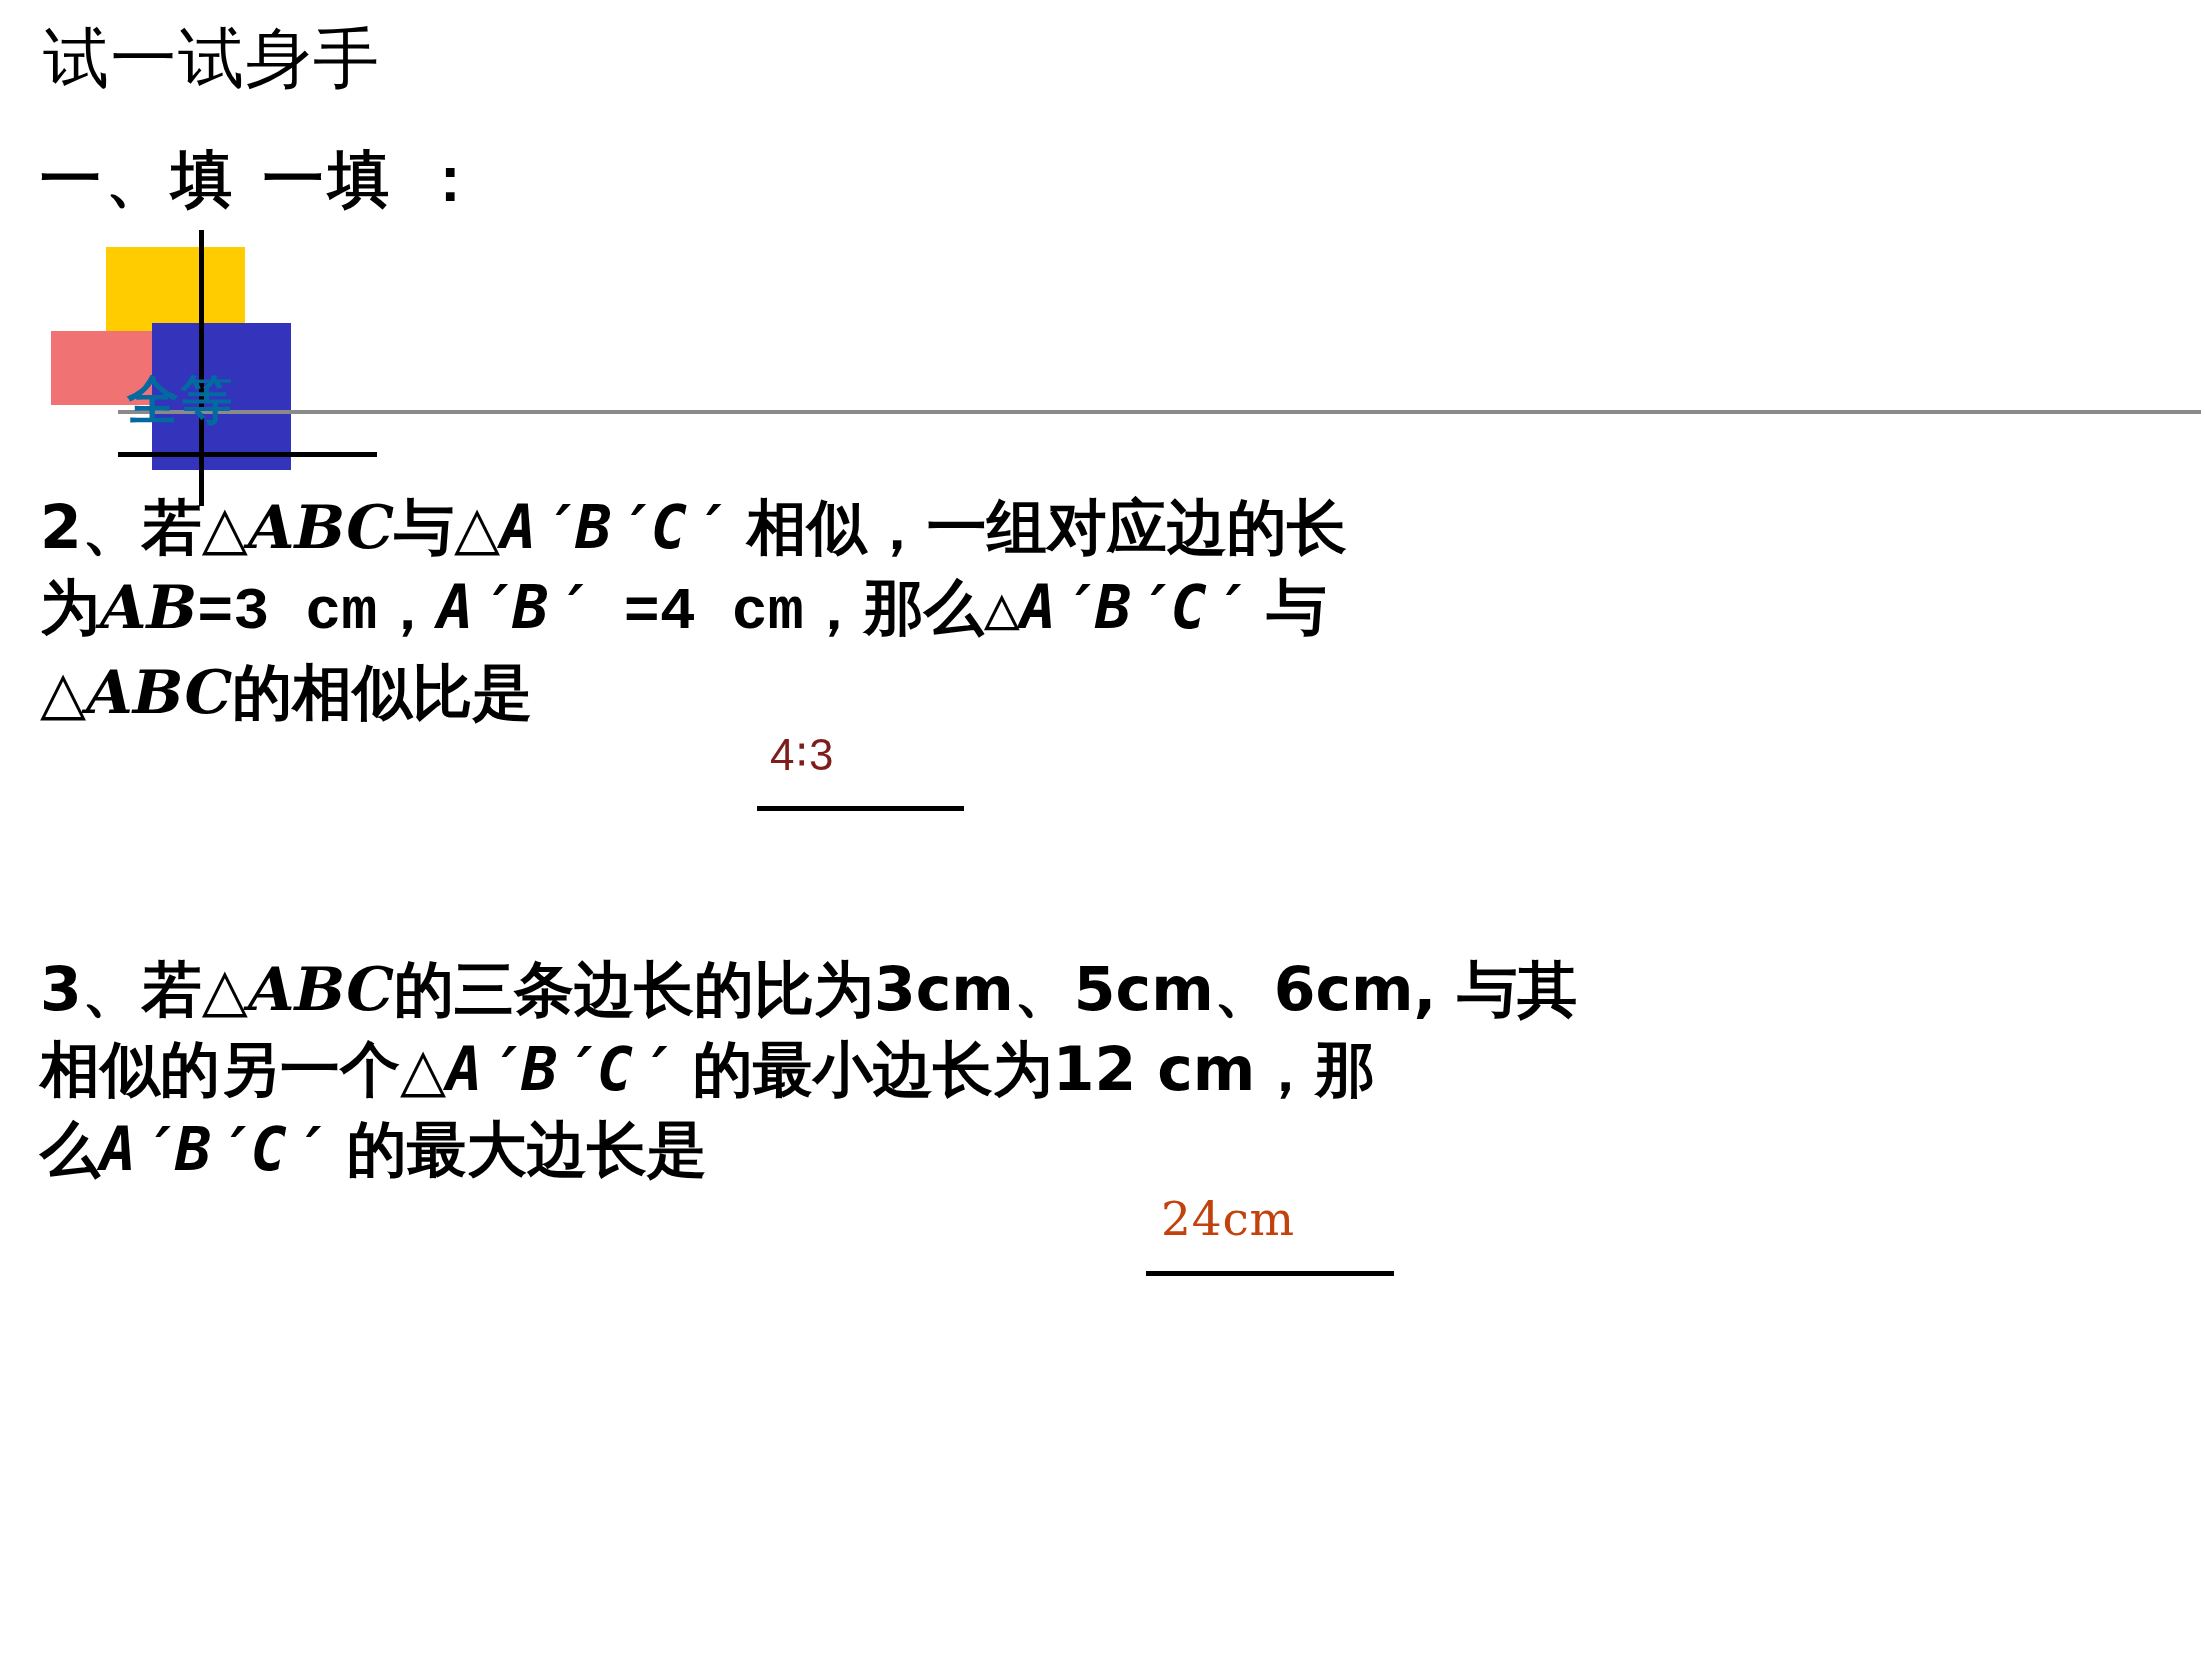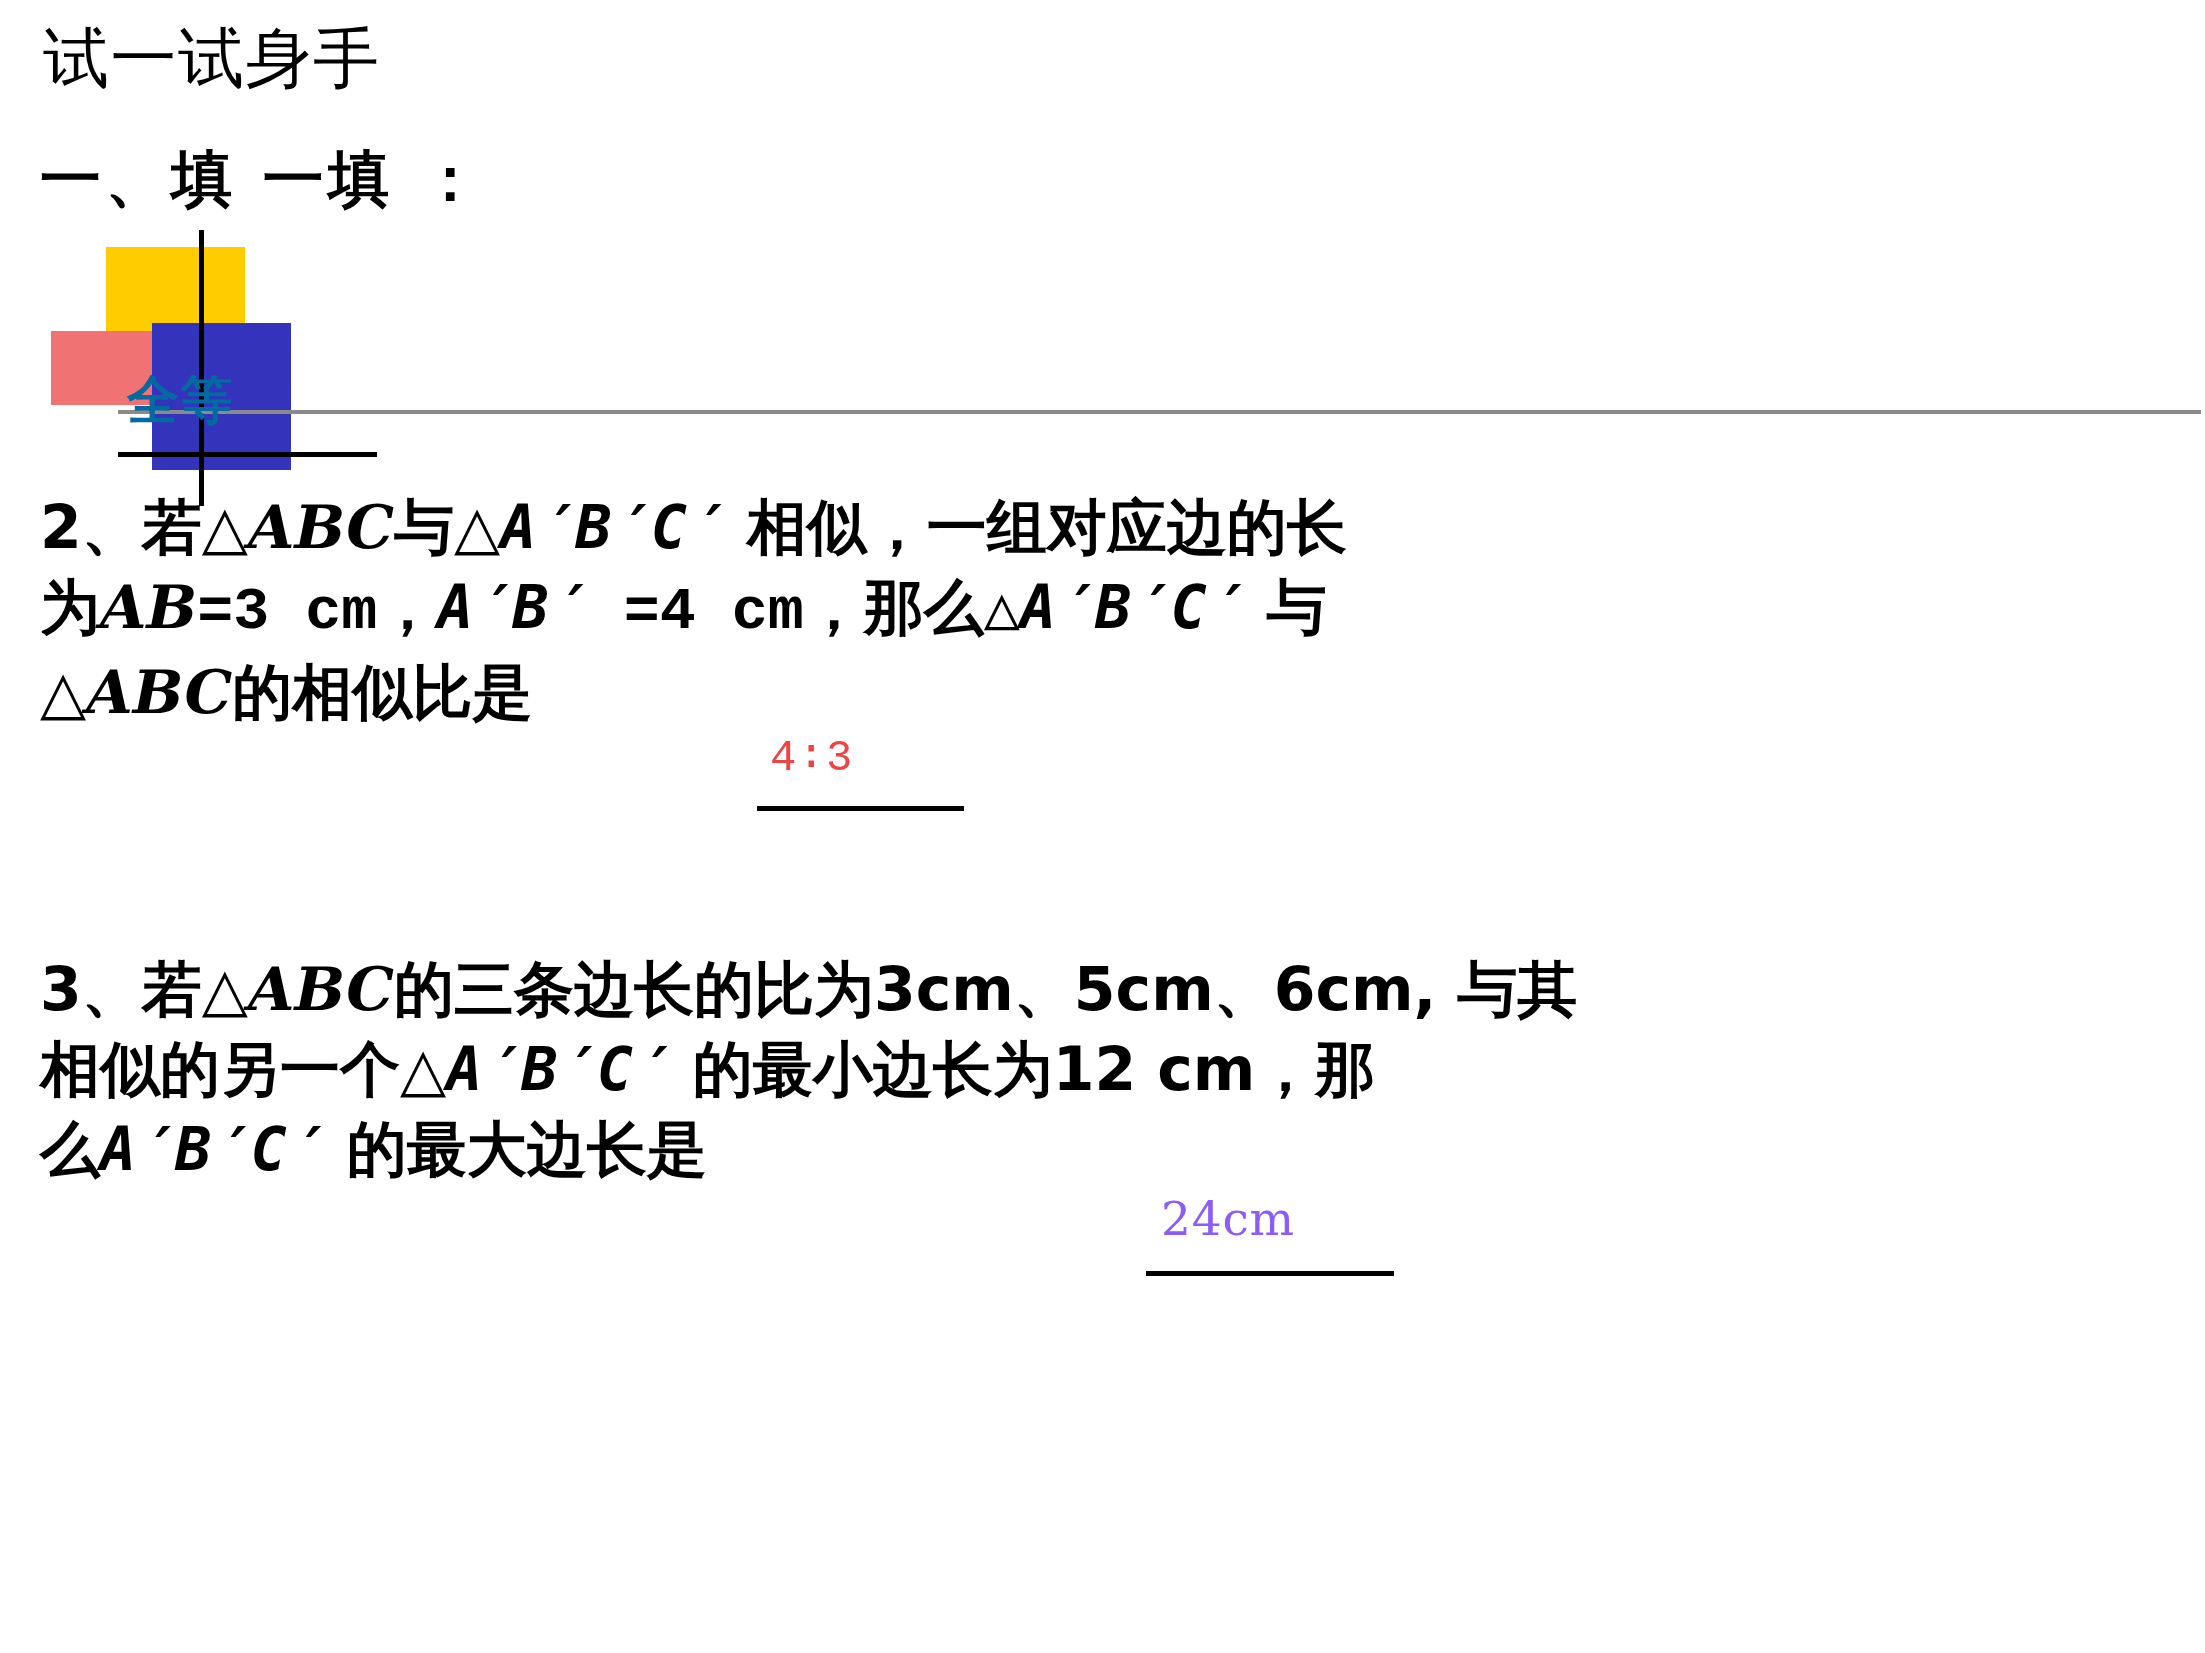--- a/index.html
+++ b/index.html
@@ -134,41 +134,41 @@
     top: 410px;
     width: 2083px;
     height: 3.8px;
     background: #8a8a8a;
   }
 
   .ans-43 {
     position: absolute;
     left: 750px;
     top: 729px;
-    font-family: Liberation Mono, monospace;
+    font-family: Liberation Sans, sans-serif;
     font-size: 44px;
-    color: #ef4444;
+    color: #7f1d1d;
     letter-spacing: 1.5px;
   }
   .blank2 {
     position: absolute;
     left: 737px;
     top: 806px;
     width: 207px;
     height: 5.4px;
     background: #000000;
   }
 
   .ans-24cm {
     position: absolute;
     left: 1141px;
     top: 1191px;
     font-family: "DejaVu Serif", serif;
     font-size: 47px;
-    color: #8b5cf6;
+    color: #c2410c;
     letter-spacing: 0.8px;
   }
   .blank3 {
     position: absolute;
     left: 1126px;
     top: 1271px;
     width: 248px;
     height: 5.4px;
     background: #000000;
   }

